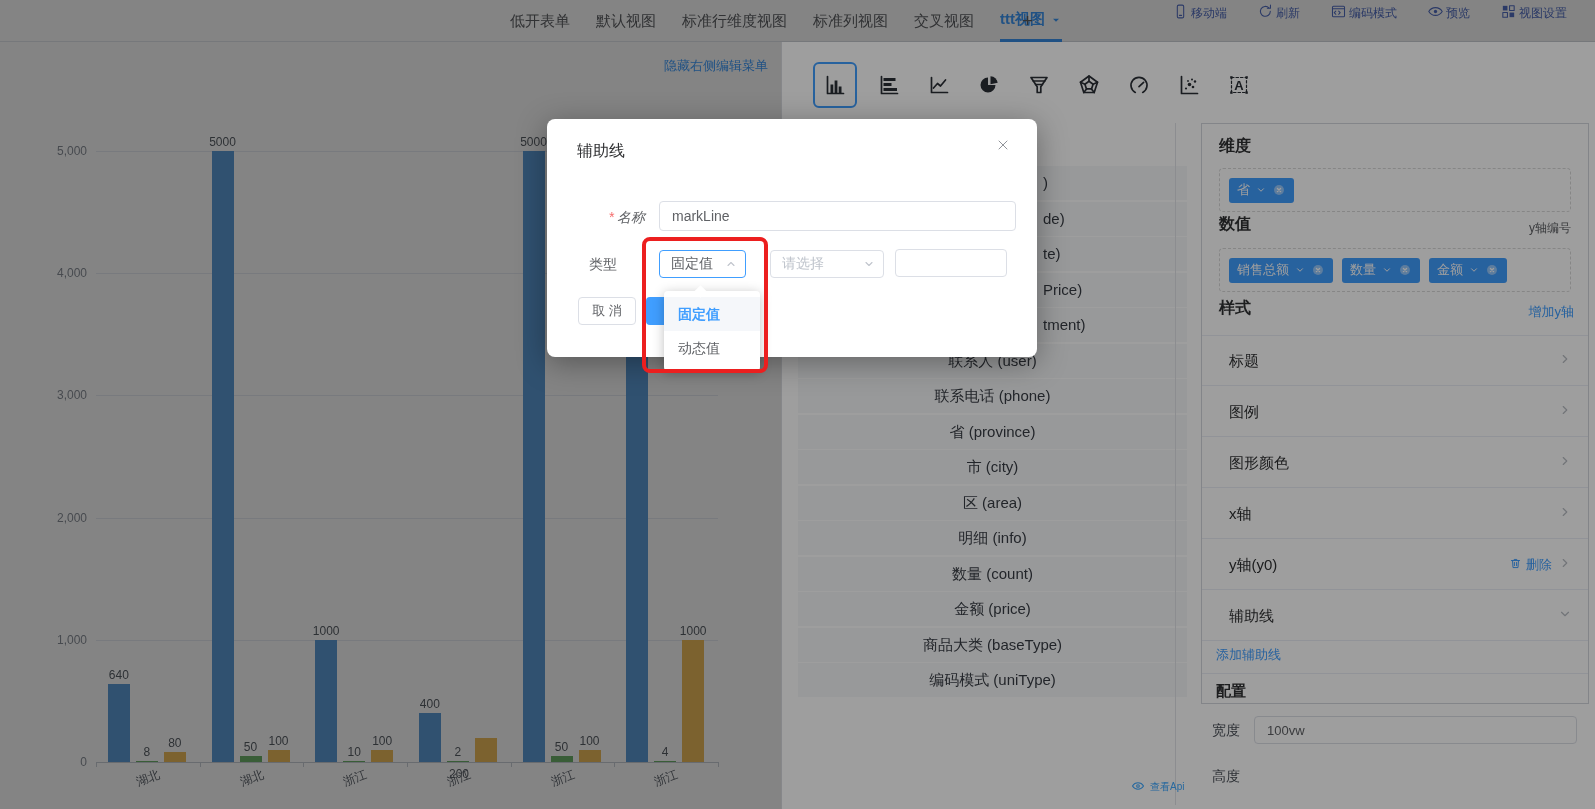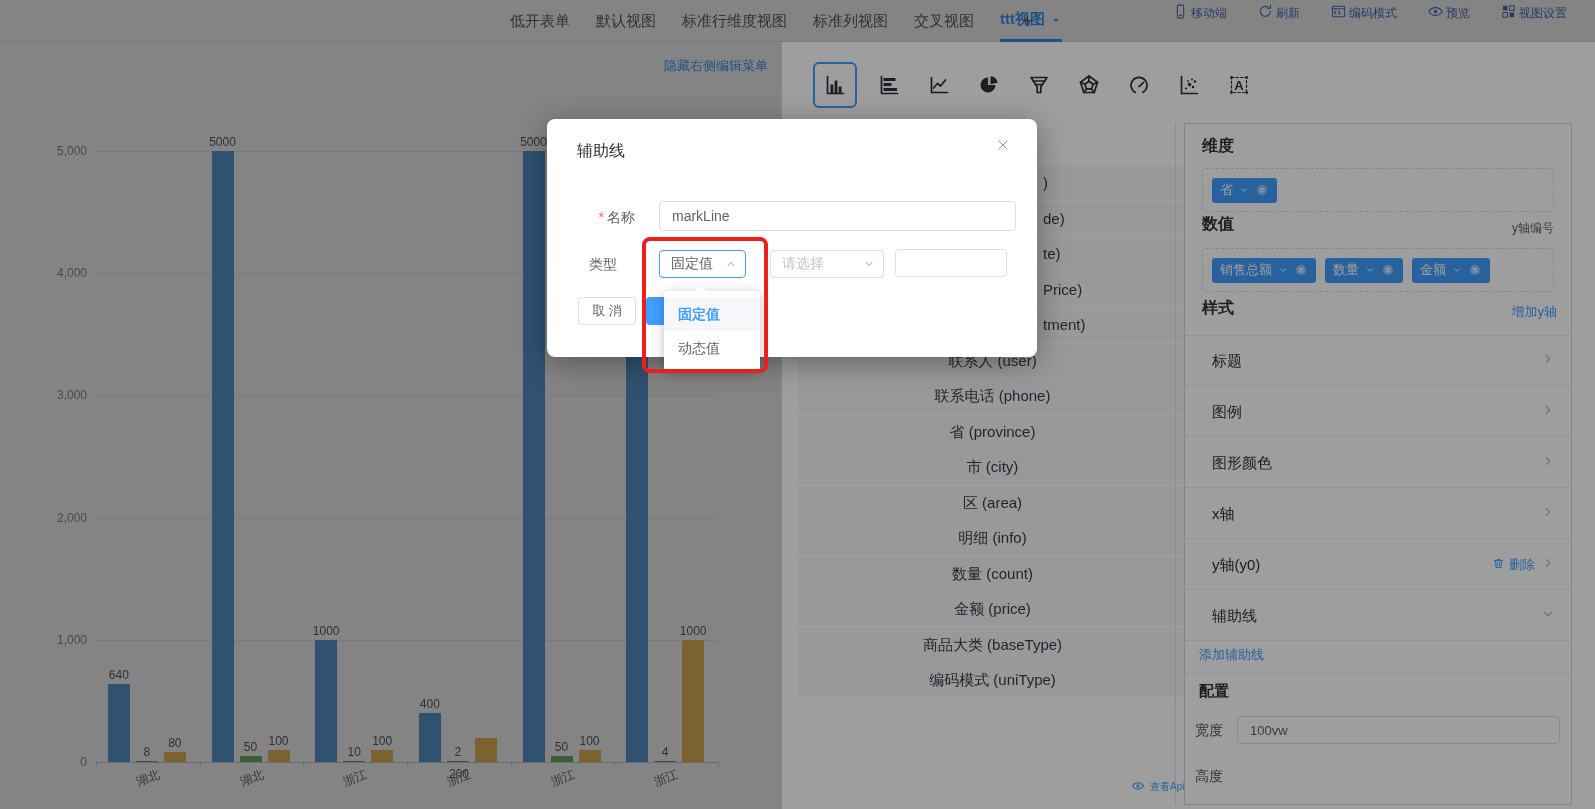--- a/index.html
+++ b/index.html
@@ -38,21 +38,21 @@
   .drawer{position:absolute;left:781px;top:42px;width:814px;height:767px;background:#fff;border-left:1px solid #d8dadf;z-index:20;}
   .type-toolbar{position:absolute;left:31px;top:20px;height:46px;display:flex;gap:14px;}
   .type-cell{width:36px;height:46px;display:flex;align-items:center;justify-content:center;color:#2b2f36;cursor:pointer;border:2px solid transparent;border-radius:6px;}
   .type-cell.selected{border-color:#409eff;width:44px;}
   .field-row{position:absolute;left:16px;width:389px;height:34px;background:#f6f7f9;font-size:15px;color:#383d44;cursor:pointer;}
   .field-row.full{text-align:center;line-height:34px;}
   .field-row .frag{position:absolute;left:245px;line-height:34px;}
   .drawer-scroll-line{position:absolute;left:393px;top:81px;width:1px;height:682px;background:#e2e4e8;}
 
   
-  .config-panel{position:absolute;left:402px;top:81px;width:388px;height:682px;background:#fff;border:1px solid #d4d7de;}
+  .config-panel{position:absolute;left:419px;top:81px;width:388px;height:581px;background:#fff;border:1px solid #d4d7de;}
   .cp-h{position:absolute;font-size:16px;font-weight:bold;color:#303133;}
   .dash-box{position:absolute;left:17px;right:17px;height:44px;border:1px dashed #d9d9d9;border-radius:4px;display:flex;align-items:center;padding:0 9px;gap:9px;}
   .tag{display:inline-flex;align-items:center;gap:6px;height:25px;padding:0 8px;background:#409eff;border-radius:3px;color:#fff;font-size:13px;cursor:pointer;}
   .tag svg{display:block;}
   .link{color:#409eff;font-size:13px;cursor:pointer;}
   .hint{position:absolute;font-size:12px;color:#606266;}
   .style-row{position:absolute;left:0;right:0;height:51px;border-bottom:1px solid #ebeef5;cursor:pointer;}
   .style-row .s-label{position:absolute;left:27px;line-height:51px;font-size:15px;color:#303133;}
   .style-row .s-right{position:absolute;right:16px;top:0;height:51px;display:flex;align-items:center;gap:6px;color:#b9bdc4;}
   .del-group{display:flex;align-items:center;gap:4px;color:#409eff;font-size:13px;}
@@ -470,21 +470,21 @@
   </div>
 
   <div class="mask2"></div>
 
   <div class="modal">
     <div class="m-title">辅助线</div>
     <div class="m-close" id="modalClose"><svg viewBox="0 0 24 24" width="16" height="16" fill="none" stroke="currentColor" stroke-width="1.5" stroke-linecap="round" stroke-linejoin="round">
           <path d="M6 6l12 12M18 6L6 18"></path>
         </svg></div>
 
-    <div class="m-label" style="left:8px;top:90px;">
+    <div class="m-label" style="left:18px;top:90px;font-style:italic;">
       <span class="star">*</span><span>名称</span>
     </div>
     <input class="m-input" style="left: 112px; top: 82px; width: 357px;" value="markLine">
 
     <div class="m-label" style="left:-10px;top:137px;text-align:right;"><span>类型</span></div>
     <div class="m-select focused" style="left:112px;top:131px;width:87px;">
       <span class="sel-text">固定值</span>
       <span class="chev" id="chevUp">
           <svg viewBox="0 0 24 24" width="12" height="12" fill="none" stroke="currentColor" stroke-width="2.2" stroke-linecap="round" stroke-linejoin="round">
             <polyline points="6,15 12,9 18,15"></polyline>

